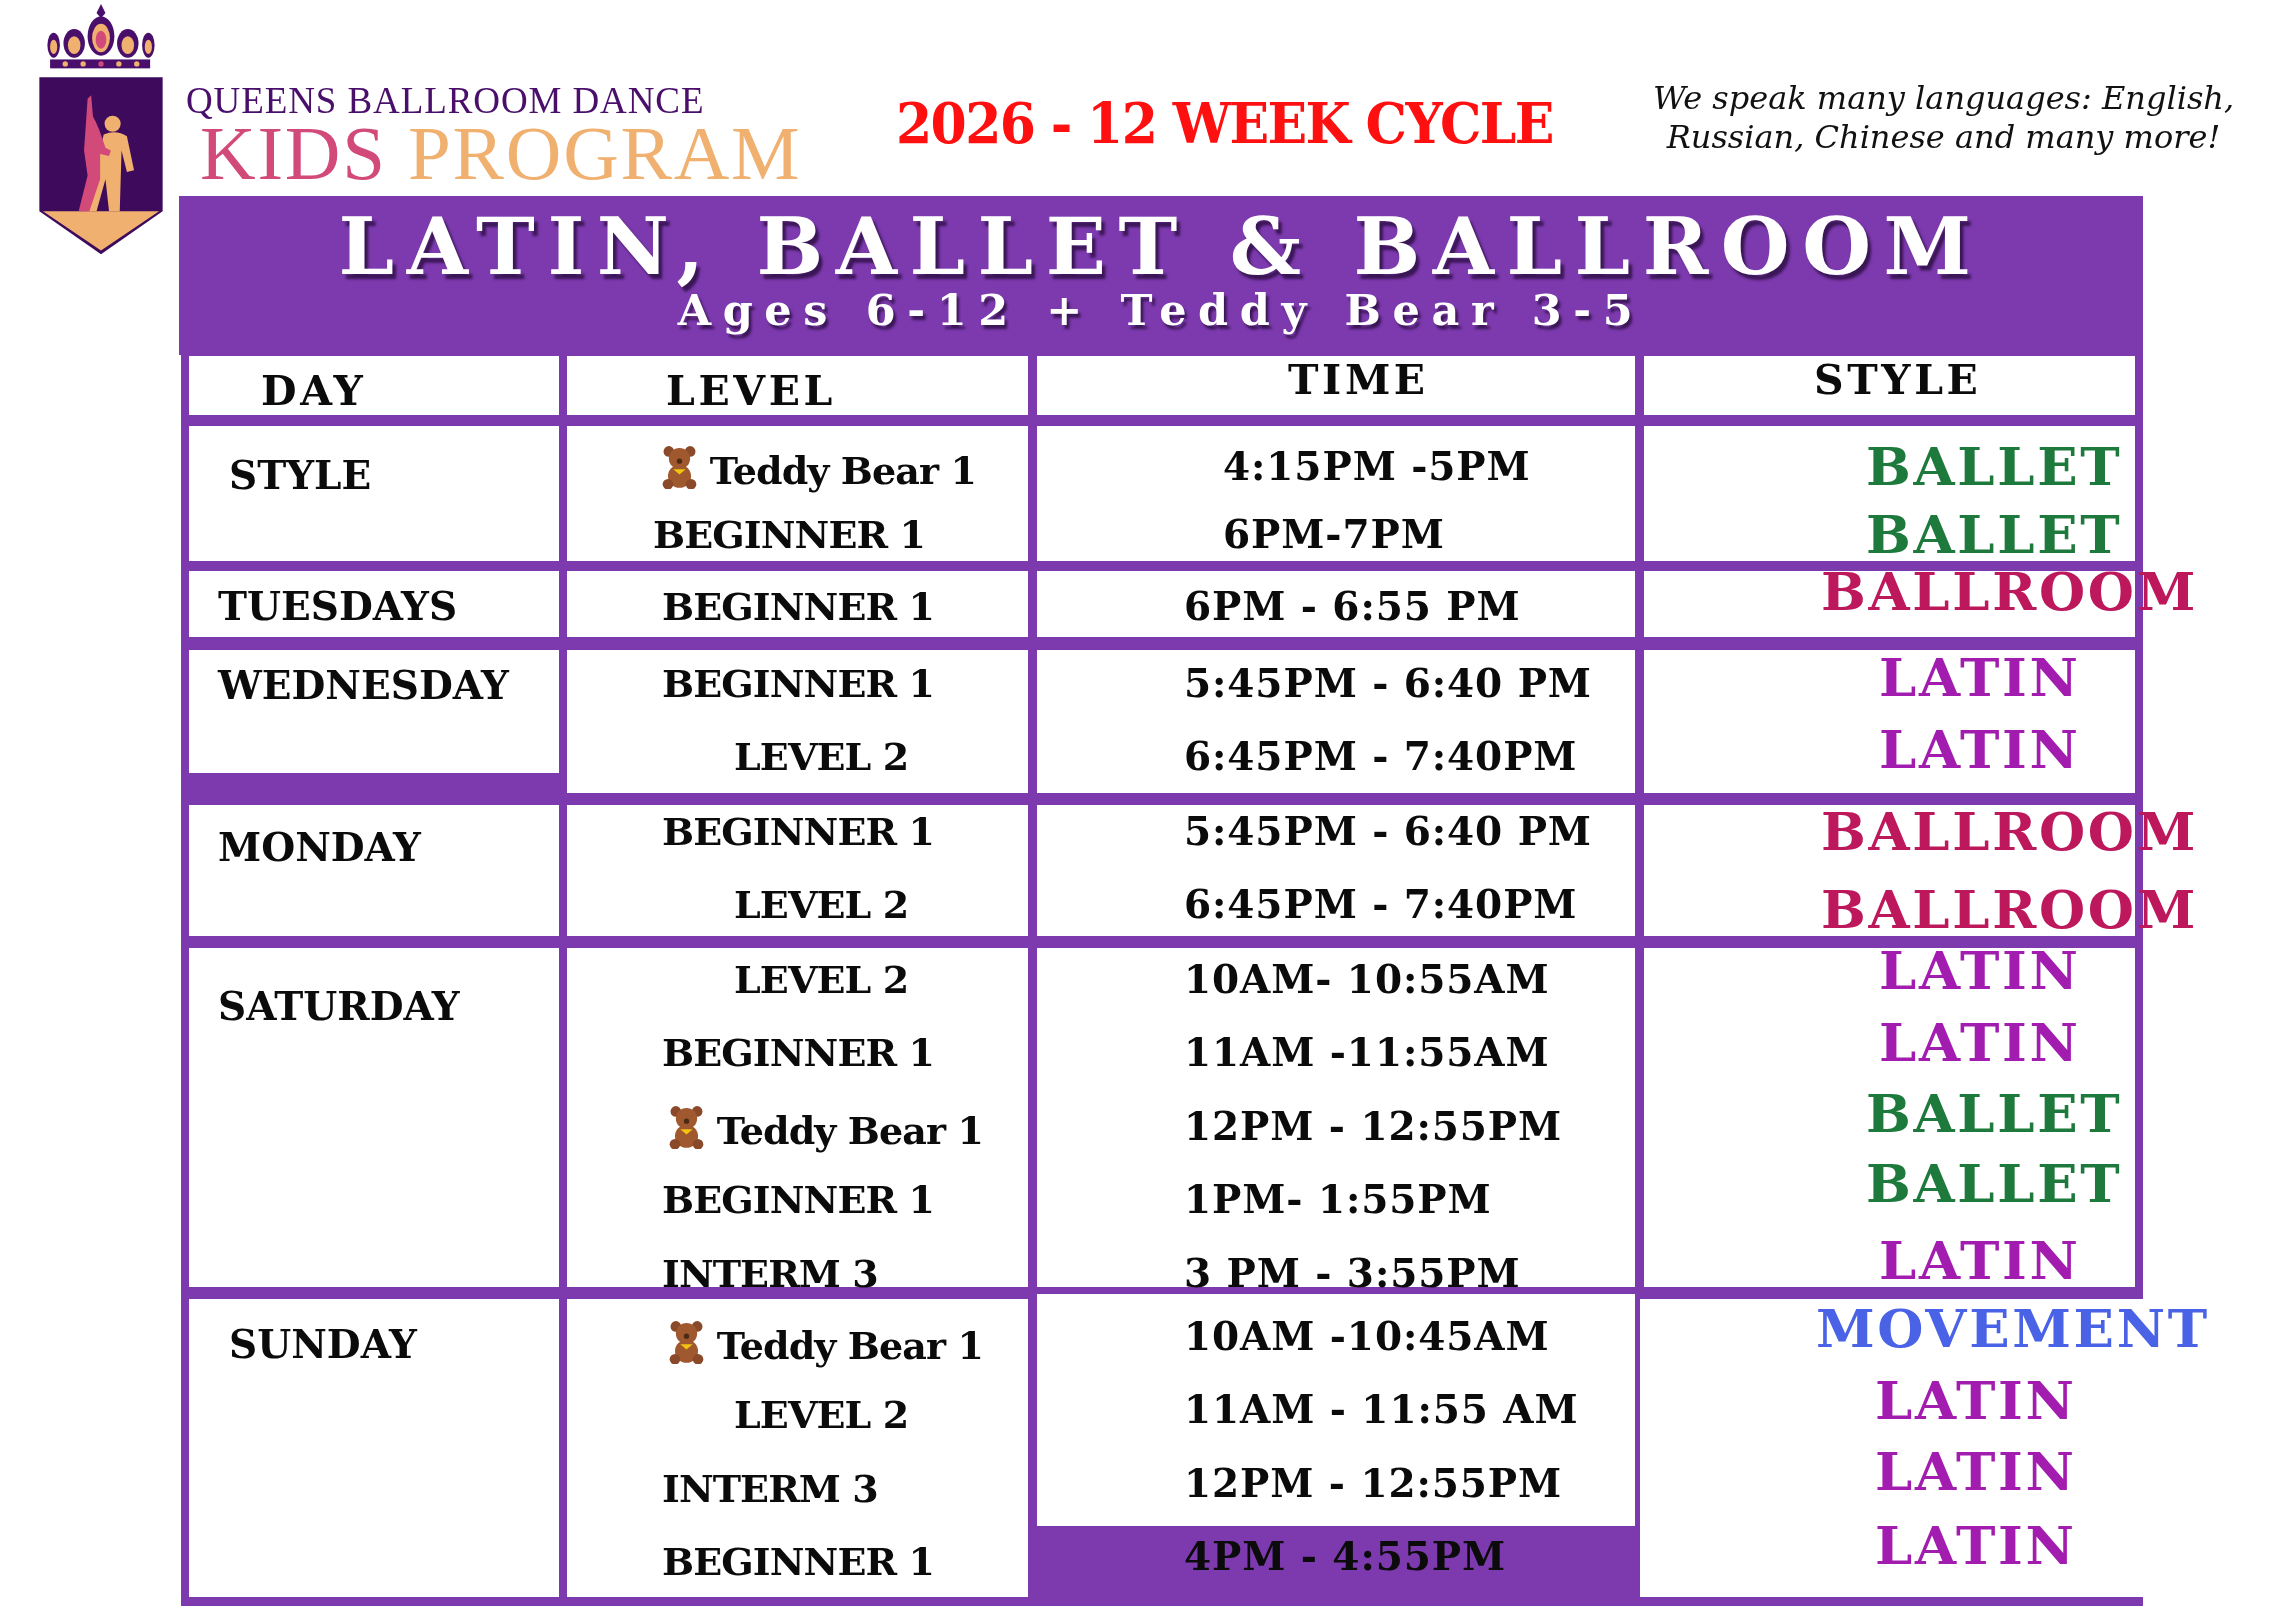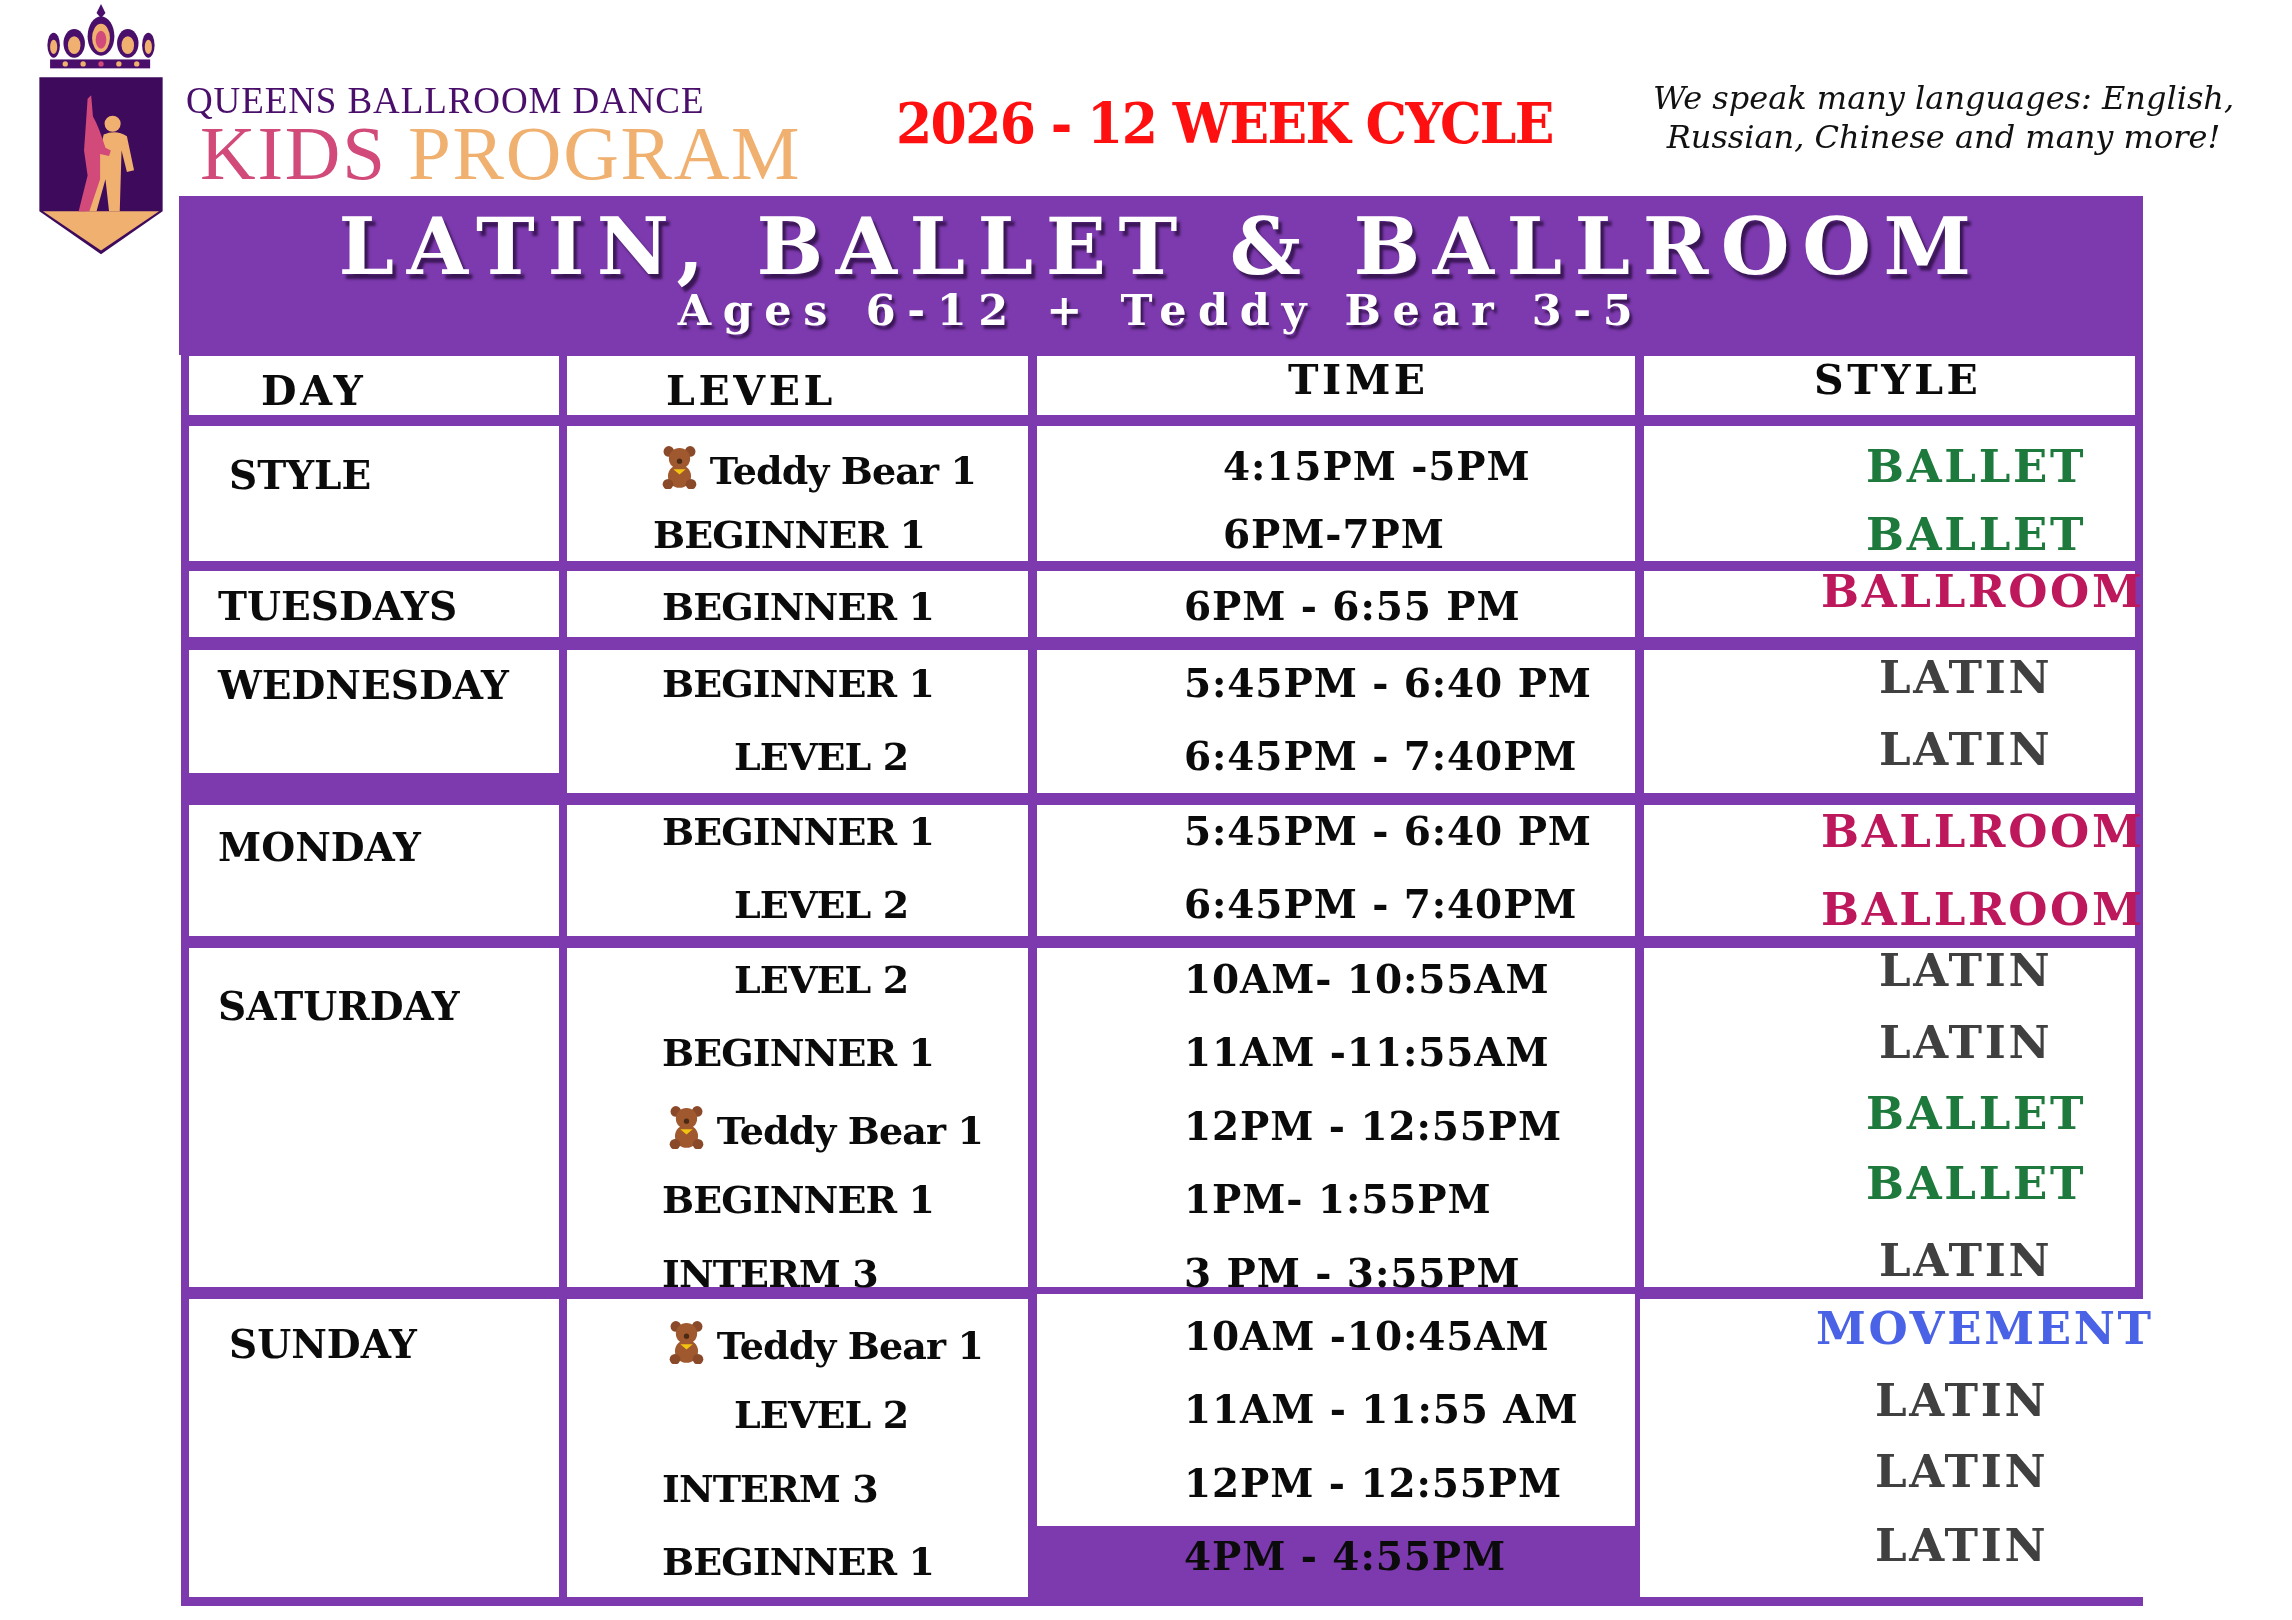--- a/index.html
+++ b/index.html
@@ -24,24 +24,24 @@
   .banner-sub { left:179px; top:285px; width:1964px; text-align:center; font-family:"DejaVu Serif", serif; font-weight:bold; font-size:43px; line-height:50px; color:#ffffff; letter-spacing:11.6px; text-shadow:2.7px 3.6px 2.7px #3a1656; white-space:nowrap; }
 
   
   .grid-bg { left:181px; top:352px; width:1962px; height:1254px; background:#7d3aae; }
   .cell { position:absolute; background:#ffffff; box-sizing:border-box; }
   .txt { position:absolute; white-space:nowrap; font-family:"DejaVu Serif", serif; font-weight:bold; color:#0b0b0b; font-size:39px; line-height:45px; }
   .hdr { font-size:41px; letter-spacing:3.6px; }
   .day { font-size:39px; }
   .lvl { font-size:38px; letter-spacing:-0.9px; }
   .tm  { font-size:39px; letter-spacing:0.9px; }
-  .sty { font-size:45px; letter-spacing:2.7px; }
+  .sty { font-size:53px; letter-spacing:2.7px; }
   .ballet { color:#1e7a3c; }
   .ballroom { color:#be185d; }
-  .latin { color:#404040; }
+  .latin { color:#a21caf; }
   .movement { color:#4a62e6; }
   .teddy { display:inline-block; width:39px; height:45px; vertical-align:-5.4px; margin-right:10.7px; }
 </style>
 </head>
 <body>
 
 <svg id="logo" class="abs" viewBox="0 0 150 290">
   <g>
     <rect x="18" y="66" width="112" height="10" fill="#4a0f6b"></rect>
     <circle cx="35" cy="71" r="3" fill="#f0b06f"></circle>

